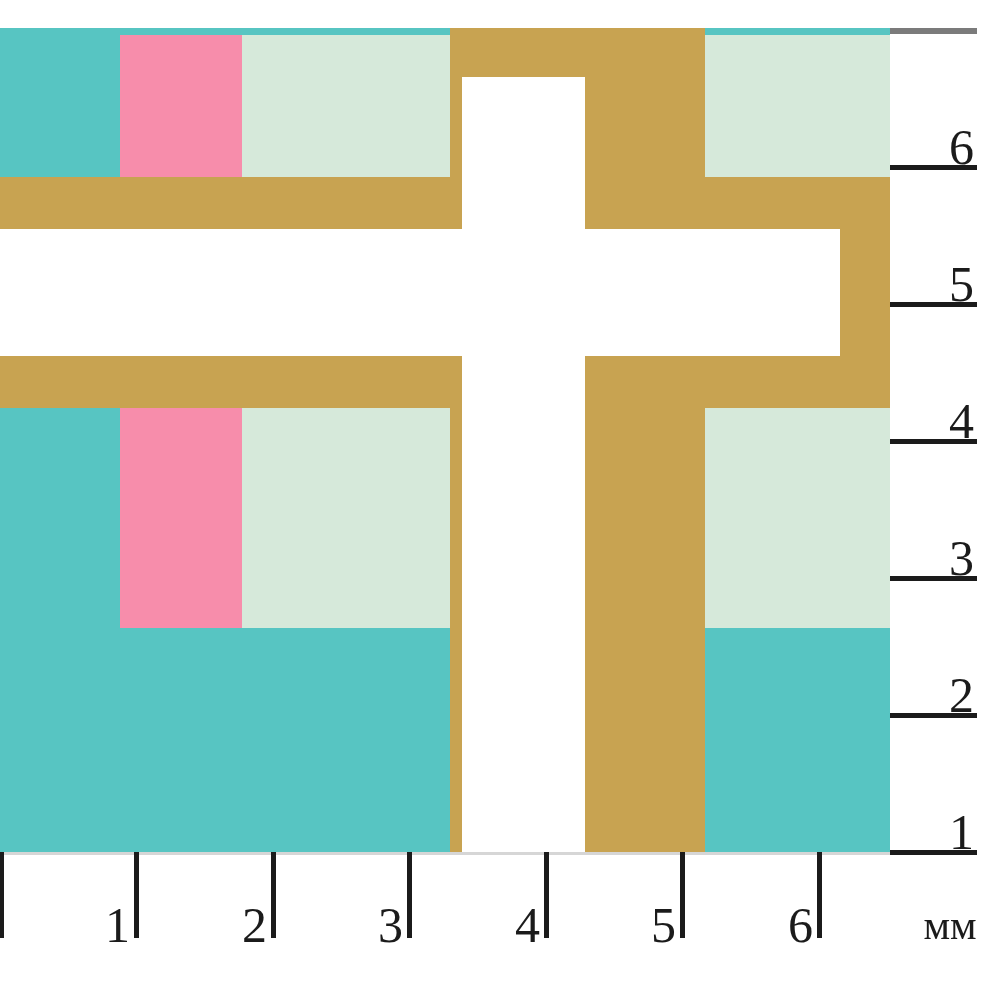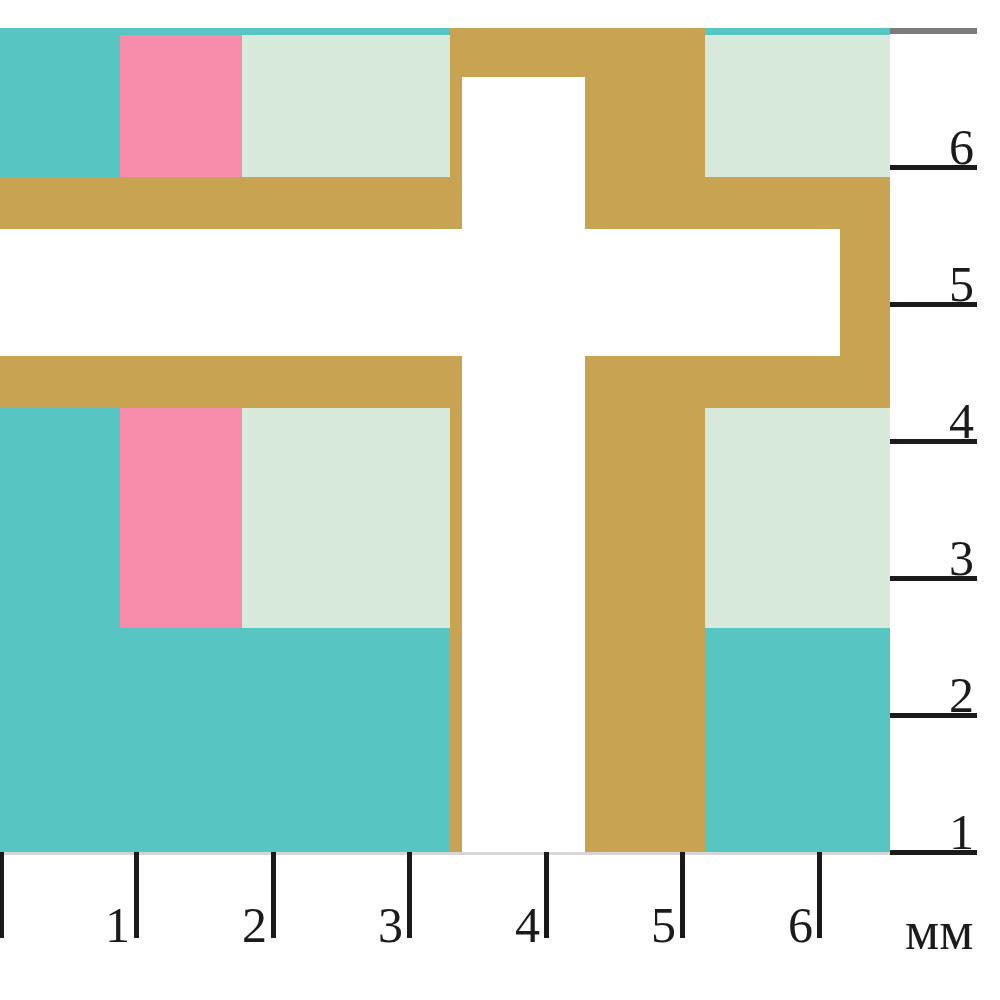--- a/index.html
+++ b/index.html
@@ -8,22 +8,22 @@
     font-family:"Liberation Serif","DejaVu Serif",serif;
   }
   .rect{position:absolute;}
   .tick{position:absolute;background:#1b1b1b;}
   .gray-line{position:absolute;}
   .baseline{position:absolute;}
   .num{position:absolute;color:#1b1b1b;font-size:50px;line-height:1;}
   .num.right-num{width:84px;text-align:right;}
   .num.bottom-num{width:60px;text-align:right;}
   .unit-label{
-    position:absolute;left:905px;top:904px;width:90px;text-align:left;
-    font-size:54px;line-height:1;color:#1b1b1b;
+    position:absolute;left:905px;top:904px;width:90px;text-align:center;
+    font-size:42px;line-height:1;color:#1b1b1b;
   }
 </style>
 </head>
 <body>
 
 <div class="canvas">
   <div id="shapes-layer">
       <div class="rect" style="left: 0px; top: 28px; width: 450px; height: 7px; background: rgb(87, 197, 194);"></div>
       <div class="rect" style="left: 705px; top: 28px; width: 185px; height: 7px; background: rgb(87, 197, 194);"></div>
       <div class="rect" style="left: 0px; top: 35px; width: 120px; height: 142px; background: rgb(87, 197, 194);"></div>

